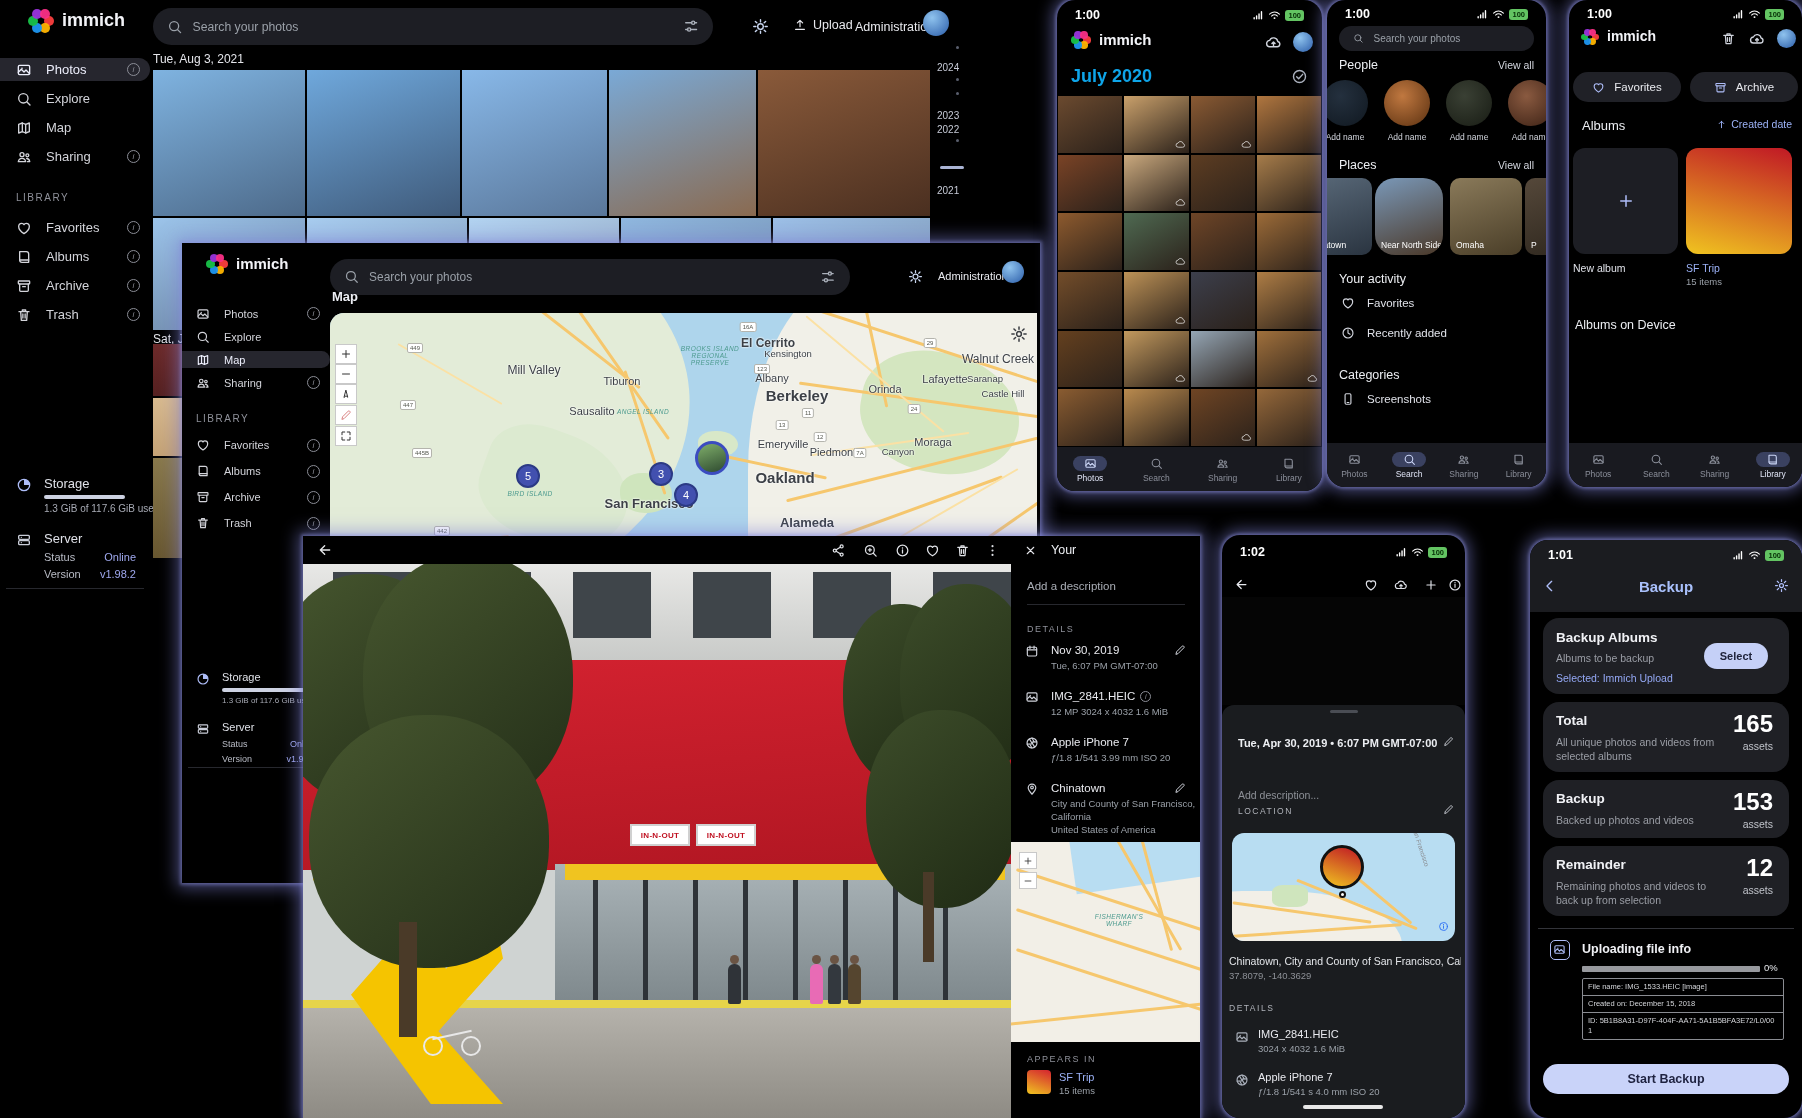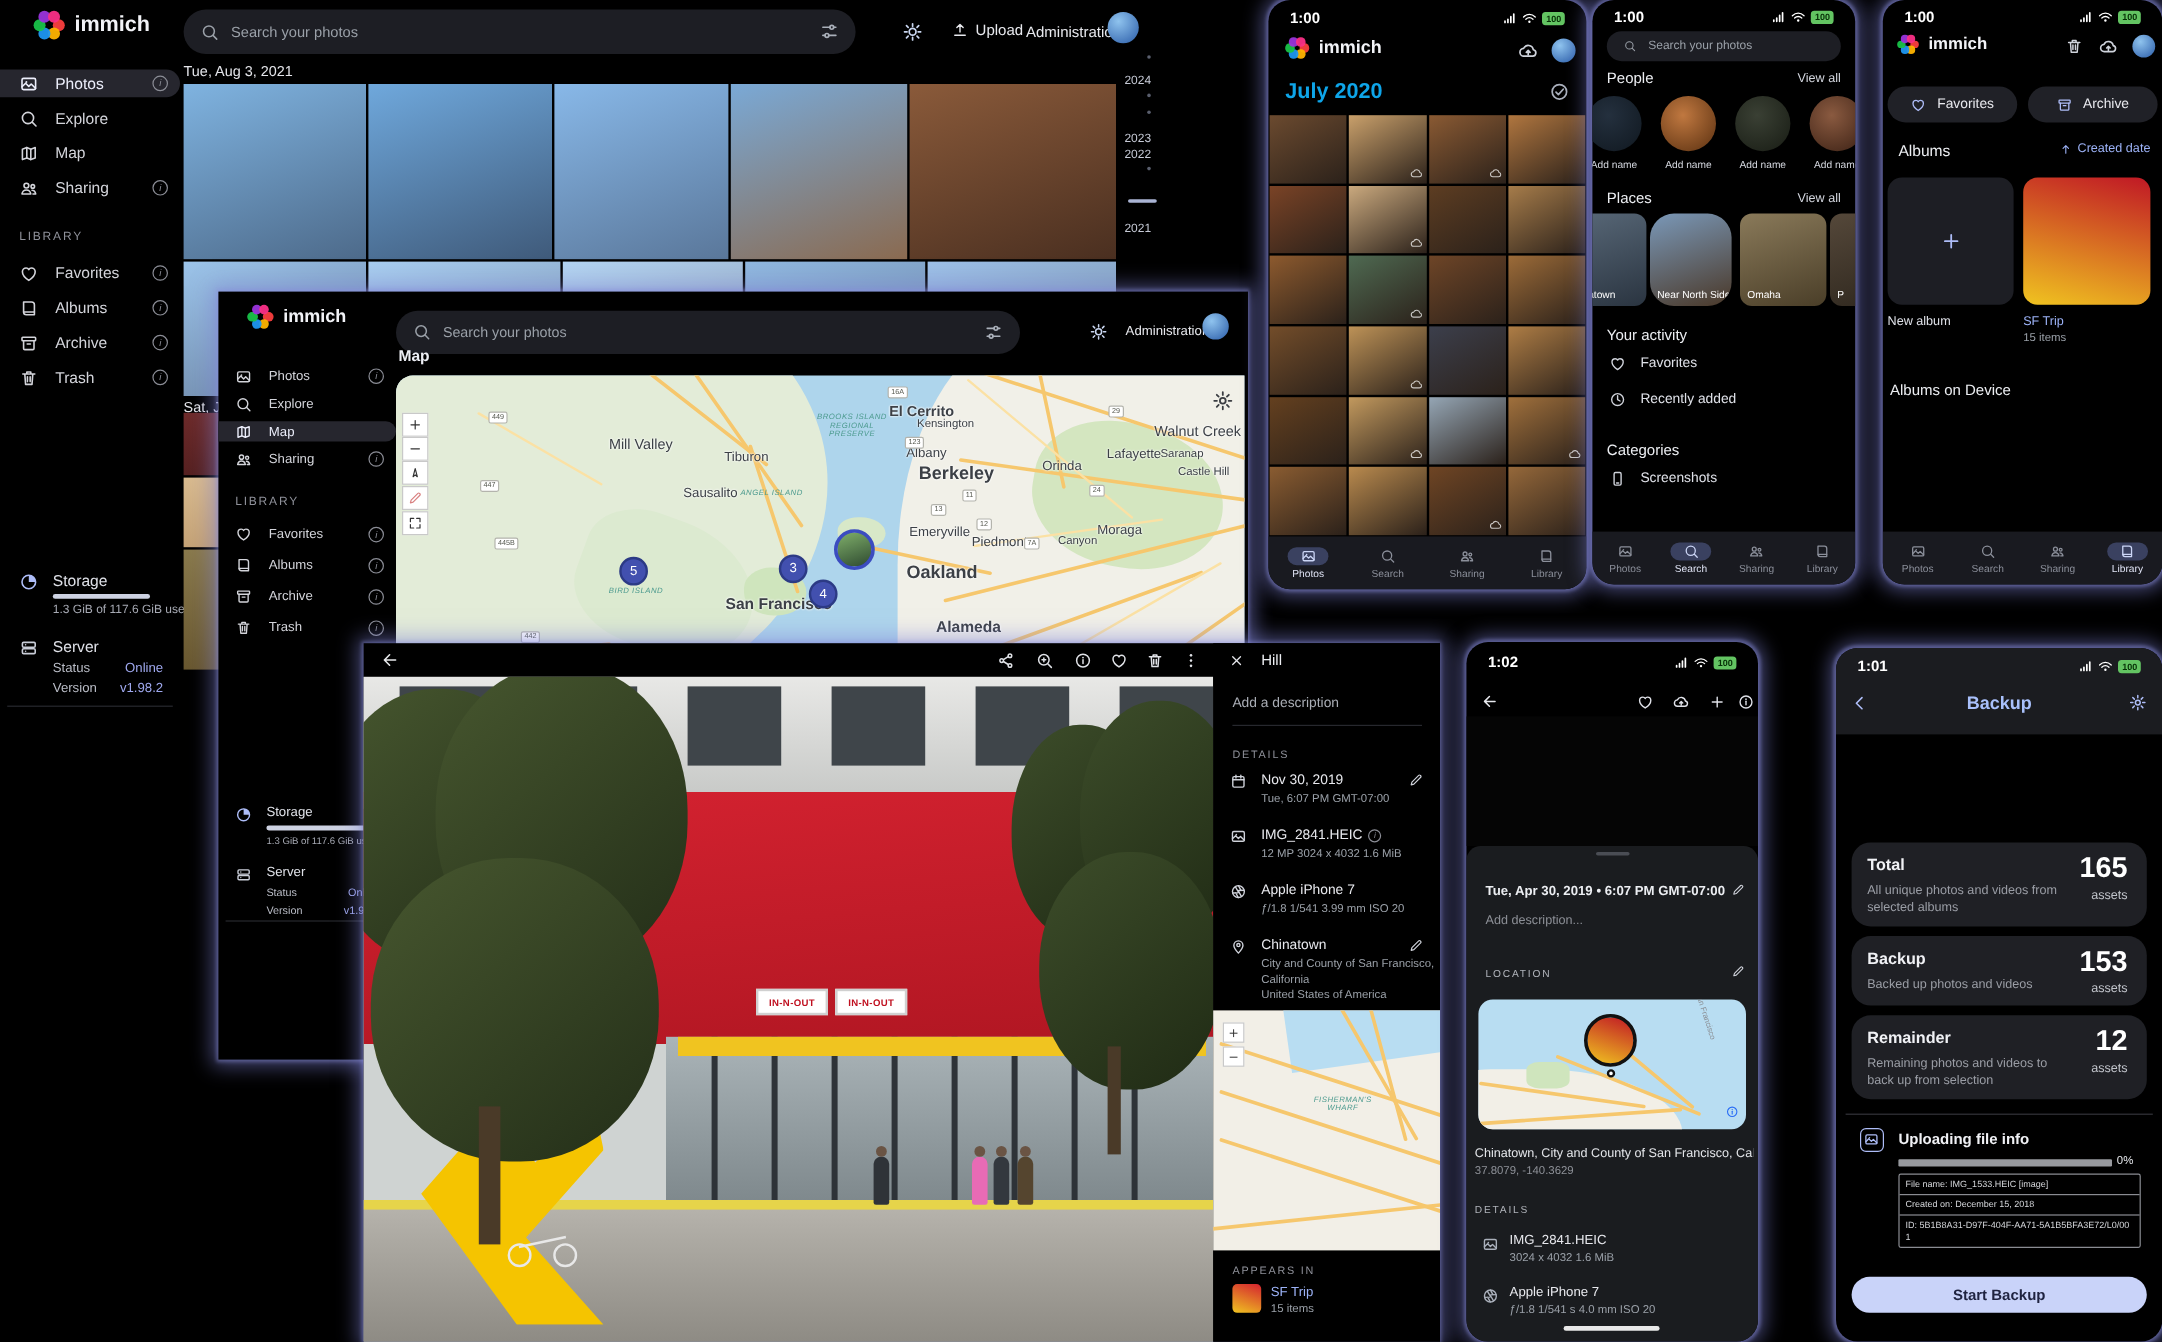--- a/index.html
+++ b/index.html
@@ -571,21 +571,21 @@
           <div class="abs" style="left: 38px; top: 14px; width: 20px; height: 20px; border: 2px solid rgb(232, 232, 232); border-radius: 50%;"></div>
           <div class="abs" style="left: 9px; top: 12px; width: 40px; height: 2px; background: rgb(232, 232, 232); transform: rotate(-12deg);"></div>
         </div>
       </div>
       <div class="abs" style="left: 708px; top: 0px; width: 189px; height: 582px; background: rgb(0, 0, 0);">
         <div class="ic abs" style="width: 13px; height: 13px; color: rgb(228, 229, 234); left: 13px; top: 8px;">
           <svg viewBox="0 0 24 24" fill="none" stroke="currentColor" stroke-width="2" stroke-linecap="round" stroke-linejoin="round">
             <path d="M6 6l12 12M18 6L6 18"></path>
           </svg>
         </div>
-        <div class="abs" style="left: 40px; top: 7px; font-size: 12.5px; color: rgb(236, 238, 242);">Hill</div>
+        <div class="abs" style="left: 40px; top: 7px; font-size: 12.5px; color: rgb(236, 238, 242);">Your</div>
         <div class="abs" style="left: 16px; top: 44px; font-size: 11.5px; color: rgb(169, 173, 181);">Add a description</div>
         <div class="divider" style="left: 16px; top: 68px; width: 158px;"></div>
         <div class="seclabel" style="left: 16px; top: 88px; font-size: 9px;">DETAILS</div>
         <div class="ic abs" style="width: 14px; height: 14px; color: rgb(207, 210, 218); left: 14px; top: 108px;">
           <svg viewBox="0 0 24 24" fill="none" stroke="currentColor" stroke-width="2" stroke-linecap="round" stroke-linejoin="round">
             <rect x="4" y="5.5" width="16" height="15" rx="2"></rect>
             <path d="M4 10h16M8.5 3.5v4M15.5 3.5v4"></path>
           </svg>
         </div>
         <div class="abs" style="left: 40px; top: 108px; font-size: 11.5px; color: rgb(232, 233, 238); display: flex; gap: 5px; align-items: center;">
@@ -1136,21 +1136,21 @@
       </div>
       <div class="abs" style="left: 0px; top: 62px; width: 243px; height: 108px; background: rgb(5, 5, 5);"></div>
       <div class="abs" style="left: 0px; top: 170px; width: 243px; height: 413px; background: rgb(26, 28, 31); border-radius: 12px 12px 0px 0px;">
         <div class="abs" style="left: 108px; top: 5px; width: 28px; height: 3px; border-radius: 2px; background: rgb(74, 77, 84);"></div>
         <div class="abs" style="left: 16px; top: 32px; font-size: 11px; font-weight: bold; color: rgb(236, 238, 242); white-space: nowrap;">Tue, Apr 30, 2019 • 6:07 PM GMT-07:00</div>
         <div class="ic abs" style="width: 11px; height: 11px; color: rgb(207, 210, 218); left: 221px; top: 31px;">
           <svg viewBox="0 0 24 24" fill="none" stroke="currentColor" stroke-width="2" stroke-linecap="round" stroke-linejoin="round">
             <path d="M4 20l1.2-4.5L16.5 4.2a1.8 1.8 0 012.6 0l.7.7a1.8 1.8 0 010 2.6L8.5 18.8z"></path>
           </svg>
         </div>
-        <div class="abs" style="left: 16px; top: 56px; font-size: 10.5px; color: rgb(141, 144, 151);">Add description...</div>
+        <div class="abs" style="left: 16px; top: 84px; font-size: 10.5px; color: rgb(141, 144, 151);">Add description...</div>
         <div class="seclabel" style="left: 16px; top: 101px; font-size: 8.5px; color: rgb(176, 179, 186);">LOCATION</div>
         <div class="ic abs" style="width: 11px; height: 11px; color: rgb(207, 210, 218); left: 221px; top: 99px;">
           <svg viewBox="0 0 24 24" fill="none" stroke="currentColor" stroke-width="2" stroke-linecap="round" stroke-linejoin="round">
             <path d="M4 20l1.2-4.5L16.5 4.2a1.8 1.8 0 012.6 0l.7.7a1.8 1.8 0 010 2.6L8.5 18.8z"></path>
           </svg>
         </div>
         <div class="abs" style="left: 10px; top: 128px; width: 223px; height: 108px; border-radius: 12px; background: rgb(184, 221, 242); overflow: hidden;">
           <div class="mapland" style="left: -30px; top: 58px; width: 200px; height: 90px; background: rgb(242, 239, 231); border-radius: 20% 60% 0px 0px;"></div>
           <div class="mapland" style="left: 40px; top: 52px; width: 36px; height: 22px; background: rgb(207, 229, 189); border-radius: 30%;"></div>
           <div class="road" style="left: 0px; top: 78px; width: 140px; transform: rotate(8deg);"></div>
@@ -1215,20 +1215,26 @@
           <path d="M14.5 5l-7 7 7 7"></path>
         </svg>
       </div>
       <div class="abs" style="left: 0px; top: 38px; width: 272px; text-align: center; font-size: 15px; font-weight: bold; color: rgb(169, 192, 251);">Backup</div>
       <div class="ic abs" style="width: 15px; height: 15px; color: rgb(174, 189, 248); left: 244px; top: 38px;">
         <svg viewBox="0 0 24 24" fill="none" stroke="currentColor" stroke-width="2" stroke-linecap="round" stroke-linejoin="round">
           <circle cx="12" cy="12" r="3.2"></circle>
           <path d="M12 2.5v3M12 18.5v3M2.5 12h3M18.5 12h3M5.3 5.3l2.1 2.1M16.6 16.6l2.1 2.1M18.7 5.3l-2.1 2.1M7.4 16.6l-2.1 2.1"></path>
         </svg>
       </div>
+      <div class="card" style="left: 13px; top: 78px; width: 246px; height: 76px;">
+        <div class="abs" style="left: 13px; top: 12px; font-size: 13.5px; font-weight: bold; color: rgb(240, 241, 245);">Backup Albums</div>
+        <div class="abs" style="left: 13px; top: 34px; font-size: 10.5px; color: rgb(154, 157, 165);">Albums to be backup</div>
+        <div class="abs" style="left: 161px; top: 25px; width: 64px; height: 26px; border-radius: 13px; background: rgb(197, 208, 247); color: rgb(32, 36, 60); font-size: 11px; font-weight: bold; display: flex; align-items: center; justify-content: center;">Select</div>
+        <div class="abs" style="left: 13px; top: 54px; font-size: 10.5px; color: rgb(148, 168, 245);">Selected: Immich Upload</div>
+      </div>
       <div class="card" style="left: 13px; top: 162px; width: 246px; height: 70px;">
         <div class="abs" style="left: 13px; top: 11px; font-size: 13.5px; font-weight: bold; color: rgb(240, 241, 245);">Total</div>
         <div class="abs" style="left: 13px; top: 33px; width: 160px; font-size: 10.5px; color: rgb(154, 157, 165); line-height: 14px;">All unique photos and videos from selected albums</div>
         <div class="abs" style="right: 16px; top: 8px; font-size: 24px; font-weight: bold; color: rgb(255, 255, 255); text-align: right;">165</div>
         <div class="abs" style="right: 16px; top: 38px; font-size: 10.5px; color: rgb(192, 195, 202); text-align: right;">assets</div>
       </div>
       <div class="card" style="left: 13px; top: 240px; width: 246px; height: 58px;">
         <div class="abs" style="left: 13px; top: 11px; font-size: 13.5px; font-weight: bold; color: rgb(240, 241, 245);">Backup</div>
         <div class="abs" style="left: 13px; top: 33px; width: 160px; font-size: 10.5px; color: rgb(154, 157, 165); line-height: 14px;">Backed up photos and videos</div>
         <div class="abs" style="right: 16px; top: 8px; font-size: 24px; font-weight: bold; color: rgb(255, 255, 255); text-align: right;">153</div>

